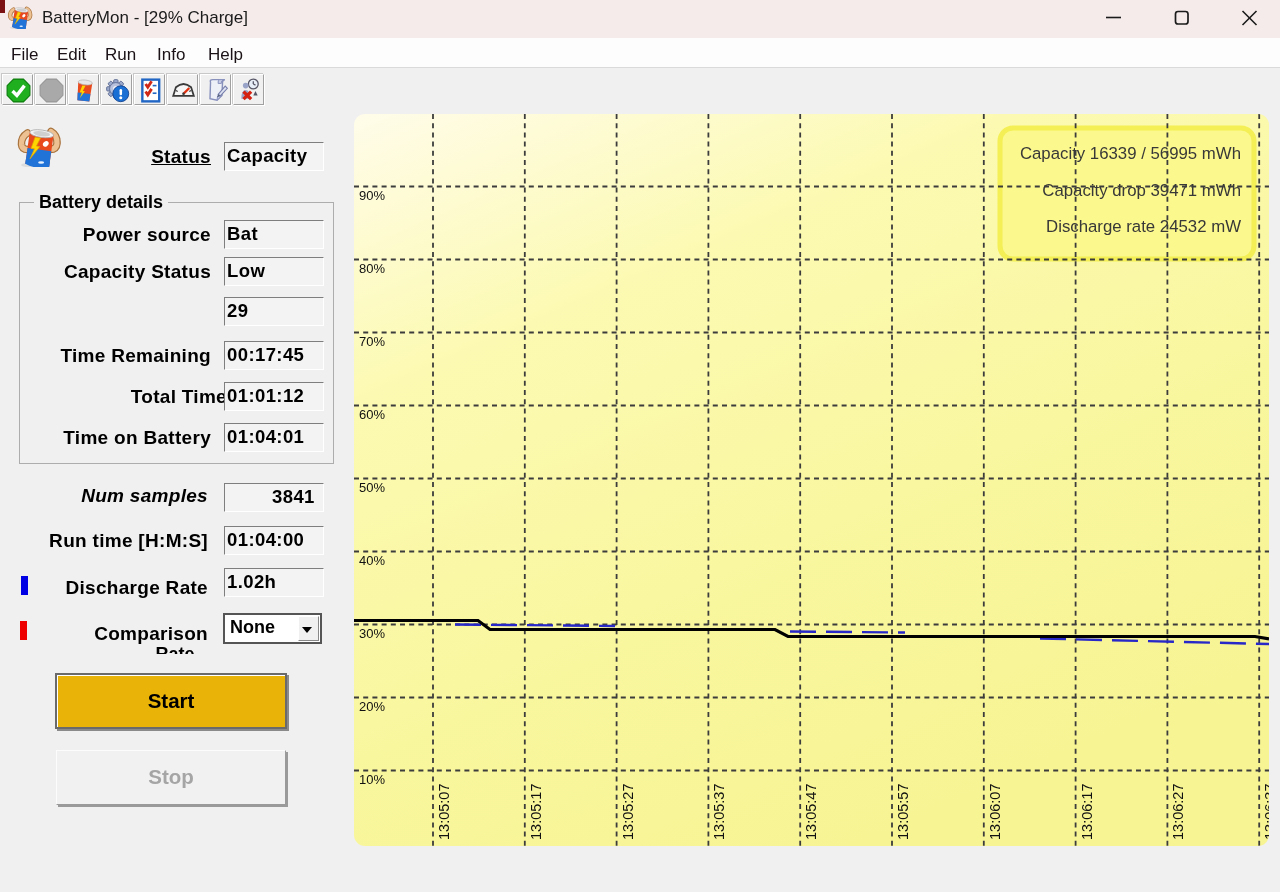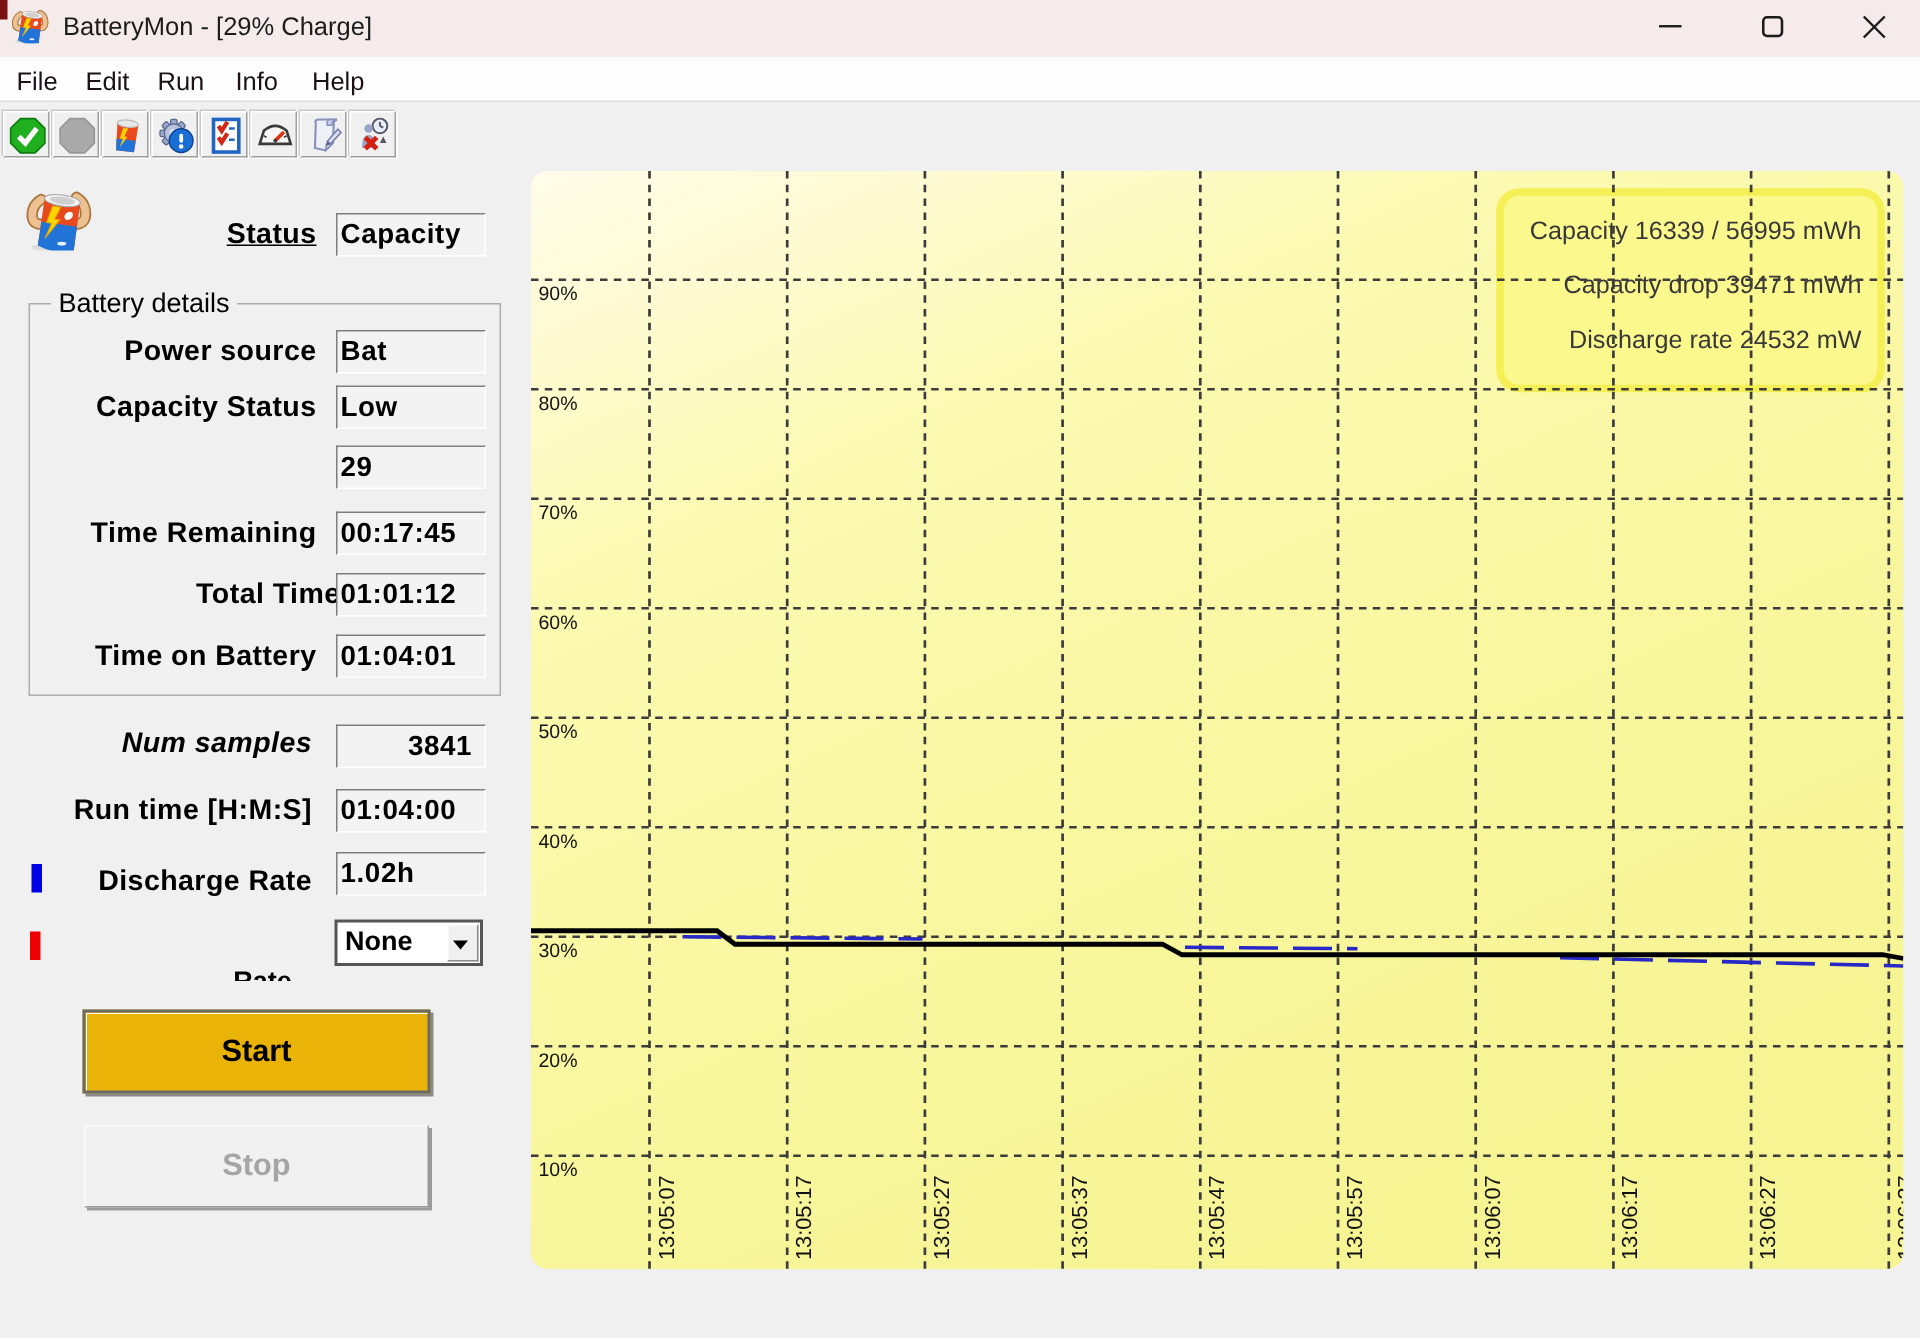--- a/index.html
+++ b/index.html
@@ -23,21 +23,21 @@
 .tb svg { position:absolute; left:3px; top:3px; width:25px; height:25px; }
 
 .lbl { position:absolute; font-weight:bold; font-size:19px; letter-spacing:0.3px; color:#000; text-align:right; right:auto; }
 .field { position:absolute; left:224px; width:100px; height:29px; background:#f3f3f3;
   border-top:1px solid #7e7e7e; border-left:1px solid #7e7e7e;
   border-bottom:1px solid #fff; border-right:1px solid #fff;
   font-weight:bold; font-size:18.5px; letter-spacing:0.4px; color:#000; padding:2px 0 0 2px; }
 #groupbox { position:absolute; left:19px; top:202px; width:315px; height:262px;
   border:1px solid #adadad; }
 #grouplabel { position:absolute; left:34px; top:192px; background:#f0f0f0; padding:0 5px;
-  font-weight:normal; font-size:18px; color:#000; }
+  font-weight:bold; font-size:18px; color:#000; }
 #bluemark { position:absolute; left:21px; top:576px; width:7px; height:19px; background:#0000e4; }
 #redmark  { position:absolute; left:20px; top:621px; width:7px; height:19px; background:#ee0000; }
 #ratewrap { position:absolute; left:140px; top:647px; width:70px; height:7px; overflow:hidden;
   font-weight:bold; font-size:18px; line-height:15px; color:#000; text-align:center; }
 
 #combo { position:absolute; left:223px; top:613px; width:99px; height:31px; background:#fff;
   border:2px solid #555; }
 #combo .txt { position:absolute; left:5px; top:2px; font-weight:bold; font-size:18px; }
 #combo .btn { position:absolute; right:1px; top:1px; width:21px; height:25px; background:#f0f0f0;
   border:1px solid #888; border-top-color:#fff; border-left-color:#fff; }
@@ -201,20 +201,21 @@
   <div class="field" style="top:382px;">01:01:12</div>
   <div class="lbl" style="left:0px; top:427px; width:211px;">Time on Battery</div>
   <div class="field" style="top:423px;">01:04:01</div>
 
   <div class="lbl" style="left:0px; top:485px; width:208px;font-style:italic;">Num samples</div>
   <div class="field" style="top:483px;padding-left:47px;">3841</div>
   <div class="lbl" style="left:0px; top:530px; width:208px;">Run time [H:M:S]</div>
   <div class="field" style="top:526px;">01:04:00</div>
   <div class="lbl" style="left:0px; top:577px; width:208px;">Discharge Rate</div>
   <div class="field" style="top:568px;">1.02h</div>
+  <div class="lbl" style="left:0px; top:623px; width:208px;">Comparison</div>
   <div id="ratewrap">Rate</div>
   <div id="bluemark"></div>
   <div id="redmark"></div>
   <div id="combo">
       <div class="txt">None</div>
       <div class="btn">
         <div class="arr"></div>
       </div>
     </div>
 

